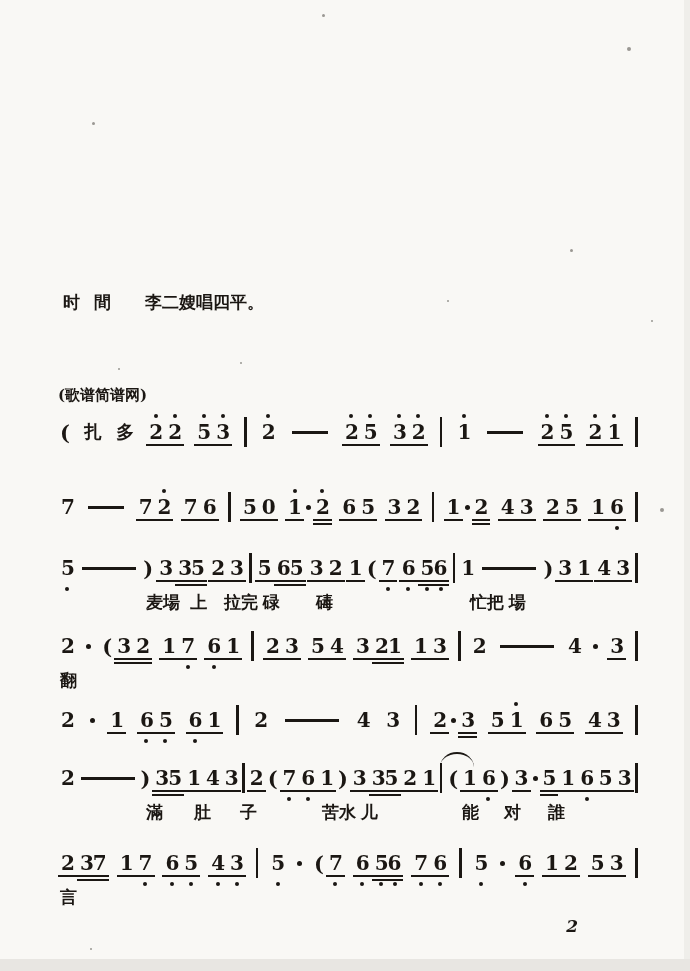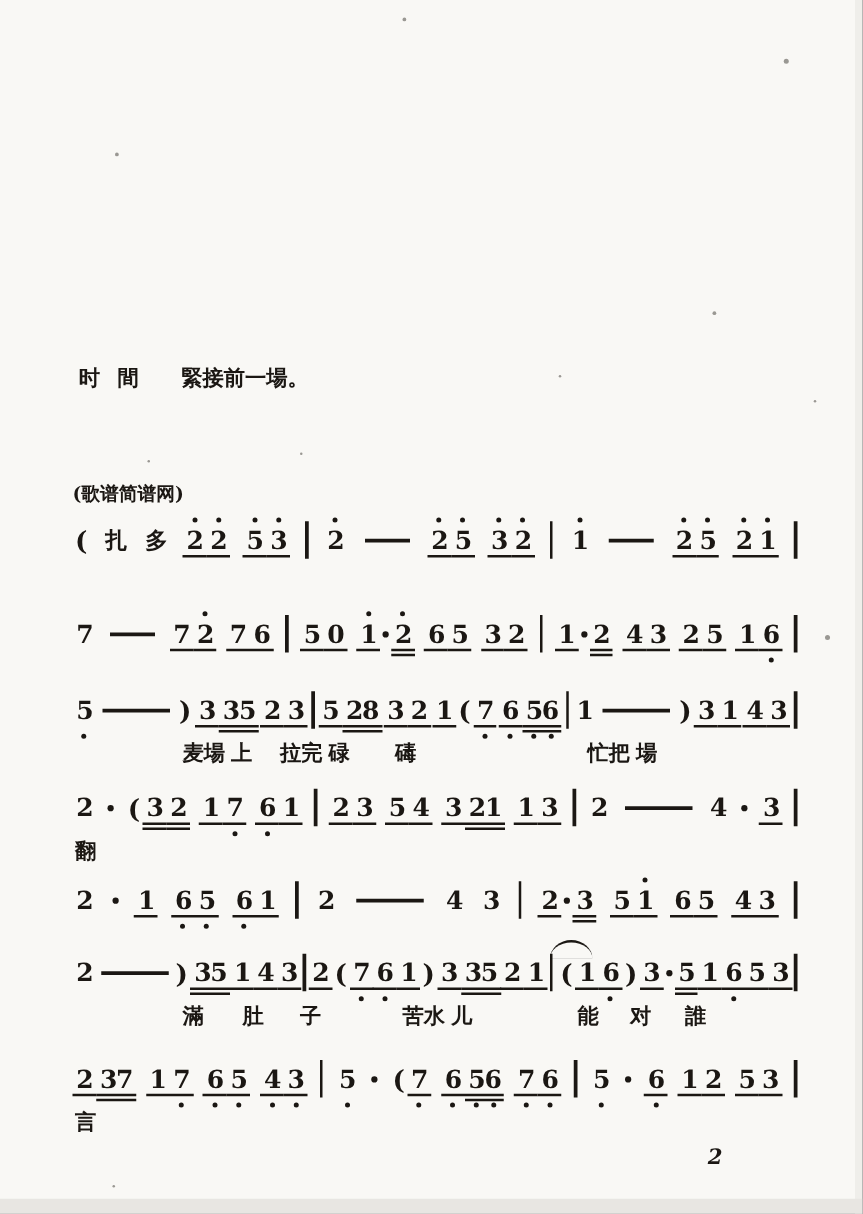--- a/index.html
+++ b/index.html
@@ -51,21 +51,21 @@
   
   .speck{position:absolute;width:3px;height:3px;border-radius:50%;background:#4d4842;opacity:.55;}
 </style>
 </head>
 <body>
 
 <div class="page">
 
 
   <div class="meta meta0">
-    <span class="lbl">时間</span><span>緊接前一場。</span>
+    <span class="lbl">时間</span><span>李二嫂唱四平。</span>
   </div>
 
   <div class="cue">(歌谱简谱网)</div>
 
   <div class="score">
       <div class="mline" style="top: 415px;">
         <div class="notes-row">
           <span class="beat">
             <span class="paren">(</span>
           </span>
@@ -200,21 +200,21 @@
           </span>
           <span class="beat">
             <span class="note u1">2</span>
             <span class="note u1">3</span>
           </span>
           <span class="beat">
             <span class="bar"></span>
           </span>
           <span class="beat">
             <span class="note u1">5</span>
-            <span class="note u1 u2">28</span>
+            <span class="note u1 u2">65</span>
           </span>
           <span class="beat">
             <span class="note u1">3</span>
             <span class="note u1">2</span>
           </span>
           <span class="beat">
             <span class="note u1">1</span>
             <span class="paren">(</span>
             <span class="note u1">7<i class="odot down" style="left: 50%;"></i></span>
           </span>
@@ -238,21 +238,21 @@
           </span>
           <span class="beat">
             <span class="note u1">4</span>
             <span class="note u1">3</span>
           </span>
           <span class="beat">
             <span class="bar"></span>
           </span>
         </div>
         <div class="lyr-row">
-          <span class="lyr" style="left: 86px;">麦場 上</span>
+          <span class="lyr" style="left: 86px; font-family: Liberation Mono, monospace;">麦場 上</span>
           <span class="lyr" style="left: 164px;">拉完 碌</span>
           <span class="lyr" style="left: 256px;">碡</span>
           <span class="lyr" style="left: 410px;">忙把 場</span>
         </div>
       </div>
       <div class="mline" style="top: 629px;">
         <div class="notes-row">
           <span class="beat">
             <span class="note">2</span>
           </span>

